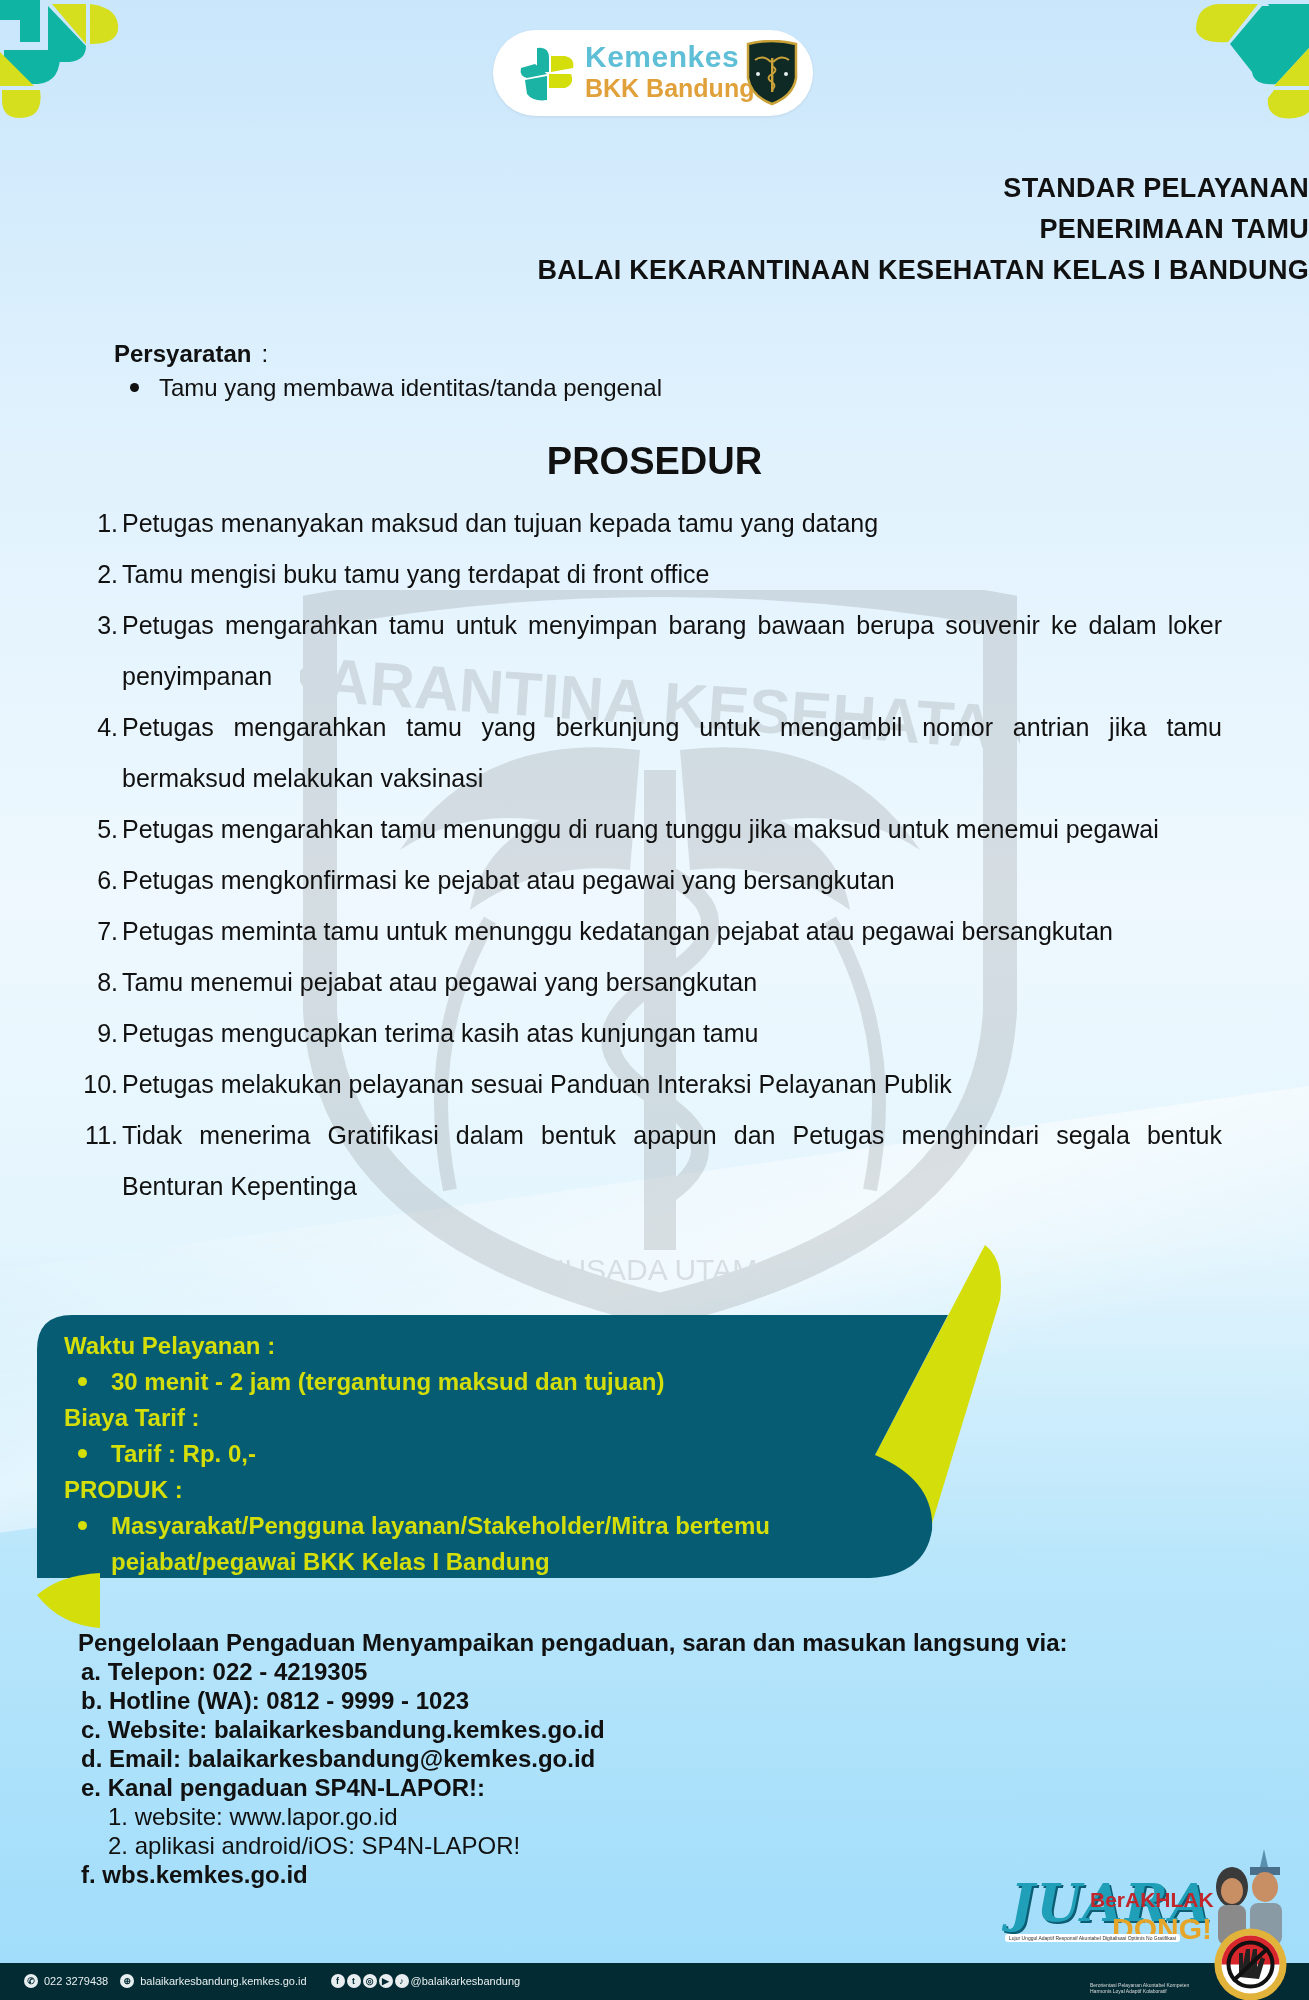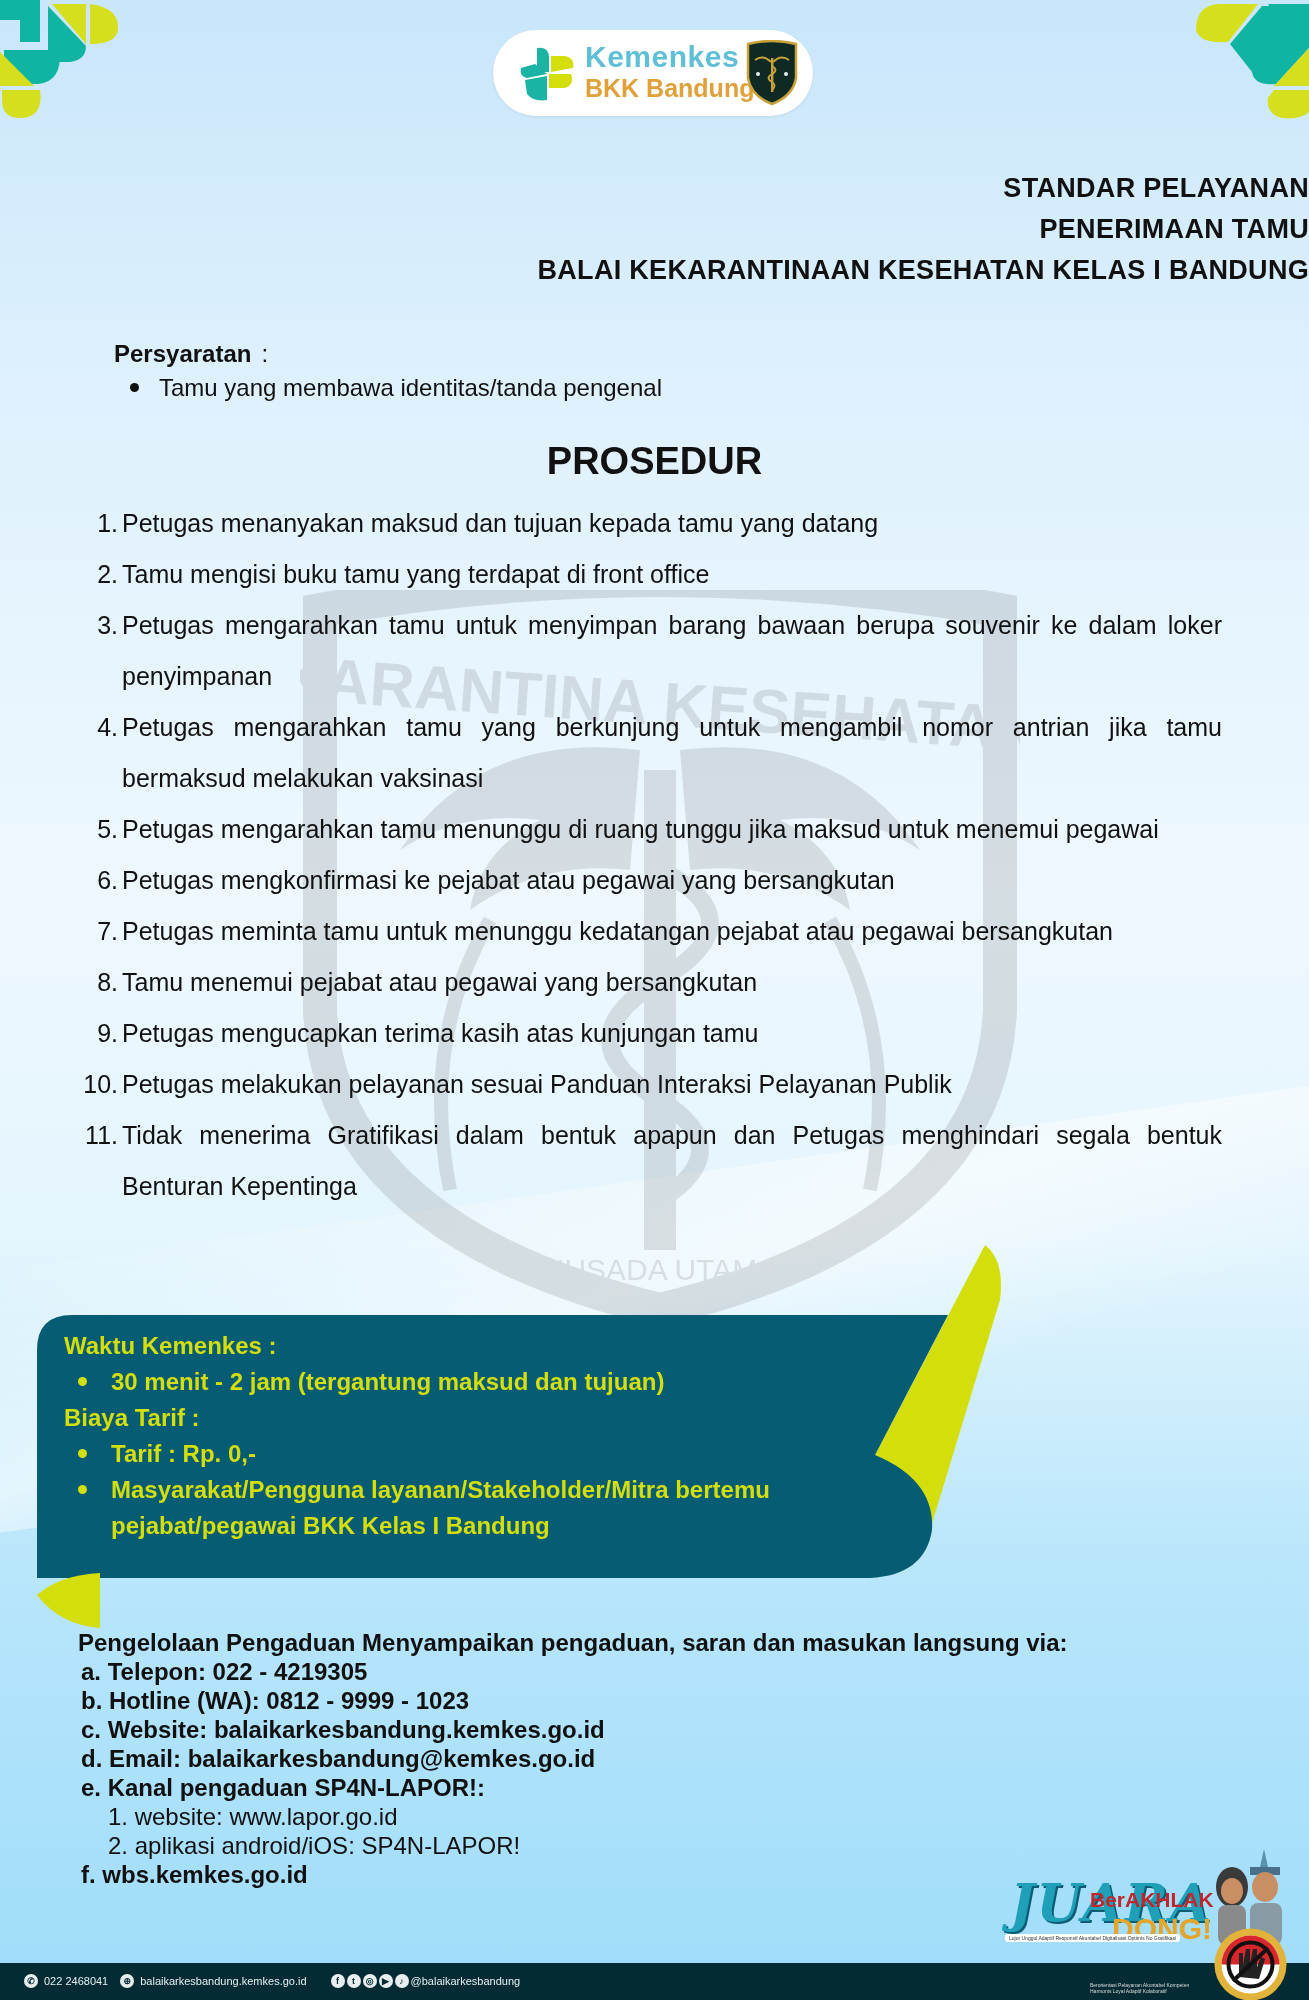--- a/index.html
+++ b/index.html
@@ -182,24 +182,25 @@
 
 <svg class="banner-svg" viewBox="0 0 1000 390">
 
   <path d="M845 215 L955 5 Q975 20 970 60 L900 290 Z" fill="#d4de0a"></path>
 
   <path d="M42 75 L918 75 L845 215 Q905 240 902 290 Q895 335 840 338 L7 338 L7 110 Q7 75 42 75 Z" fill="#065c72"></path>
 
   <path d="M7 355 Q30 335 70 333 L70 388 Q30 385 7 355 Z" fill="#d4de0a"></path>
 </svg>
 <div class="banner-content">
-  <div>Waktu Kemenkes :</div>
+  <div>Waktu Pelayanan :</div>
   <div class="sub"><span class="ybullet"></span><span>30 menit - 2 jam (tergantung maksud dan tujuan)</span></div>
   <div>Biaya Tarif :</div>
   <div class="sub"><span class="ybullet"></span><span>Tarif : Rp. 0,-</span></div>
+  <div>PRODUK :</div>
   <div class="sub"><span class="ybullet"></span><span>Masyarakat/Pengguna layanan/Stakeholder/Mitra bertemu</span></div>
   <div class="indent">pejabat/pegawai BKK Kelas I Bandung</div>
 </div>
 
 <div class="complaints">
   <div>Pengelolaan Pengaduan  Menyampaikan pengaduan, saran dan masukan langsung via:</div>
   <div class="ci">a. Telepon: 022 - 4219305</div>
   <div class="ci">b. Hotline (WA): 0812 - 9999 - 1023</div>
   <div class="ci">c. Website: balaikarkesbandung.kemkes.go.id</div>
   <div class="ci">d. Email: balaikarkesbandung@kemkes.go.id</div>
@@ -220,21 +221,21 @@
   <rect x="40" y="22" width="30" height="8" fill="#4a6f8a"></rect>
   <ellipse cx="55" cy="42" rx="13" ry="15" fill="#c98f64"></ellipse>
   <rect x="40" y="58" width="32" height="42" rx="8" fill="#8a9aa5"></rect>
 </svg>
 
 <div class="footer">
   <div class="footer-row">
     <span class="ficon">
         <span class="ficon-glyph">✆</span>
       </span>
-    <span>022 2468041</span>
+    <span>022 3279438</span>
     <span class="fgap"></span>
     <span class="ficon">
         <span class="ficon-glyph">⊕</span>
       </span>
     <span>balaikarkesbandung.kemkes.go.id</span>
     <span class="fgap"></span>
       <span class="fgap"></span>
     <span class="social">
         <span class="ficon-glyph">f</span>
       </span>

